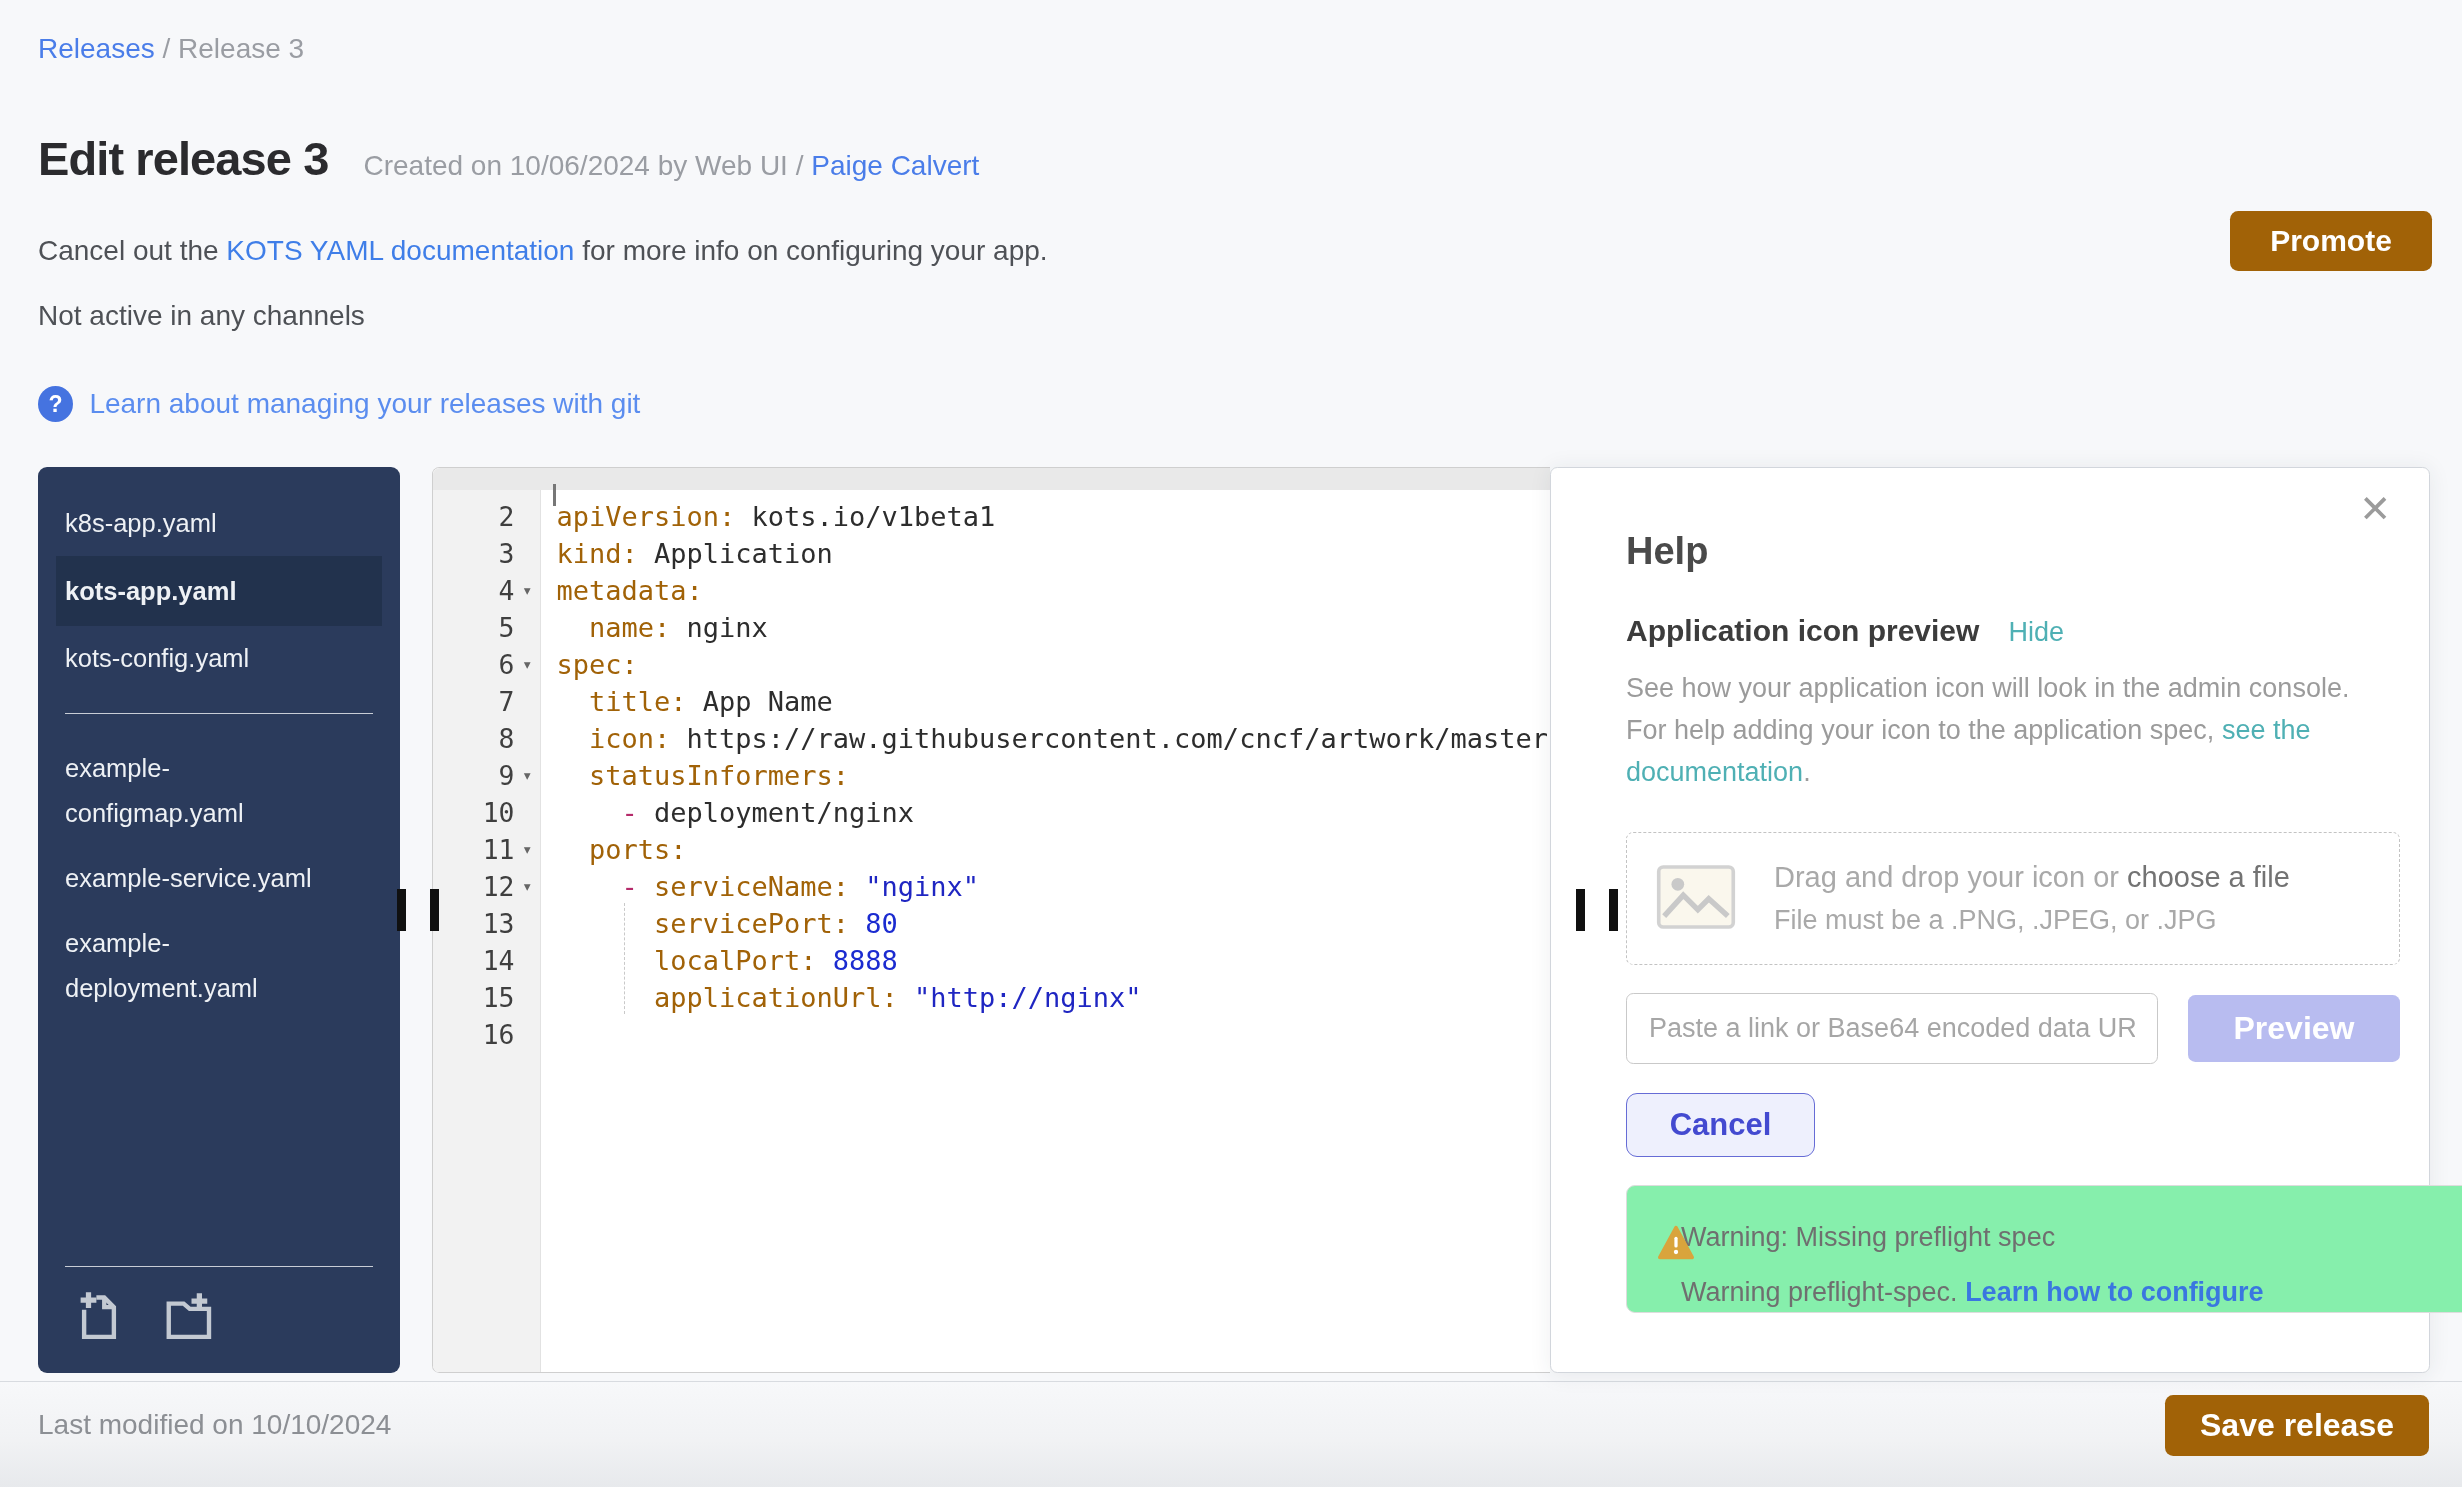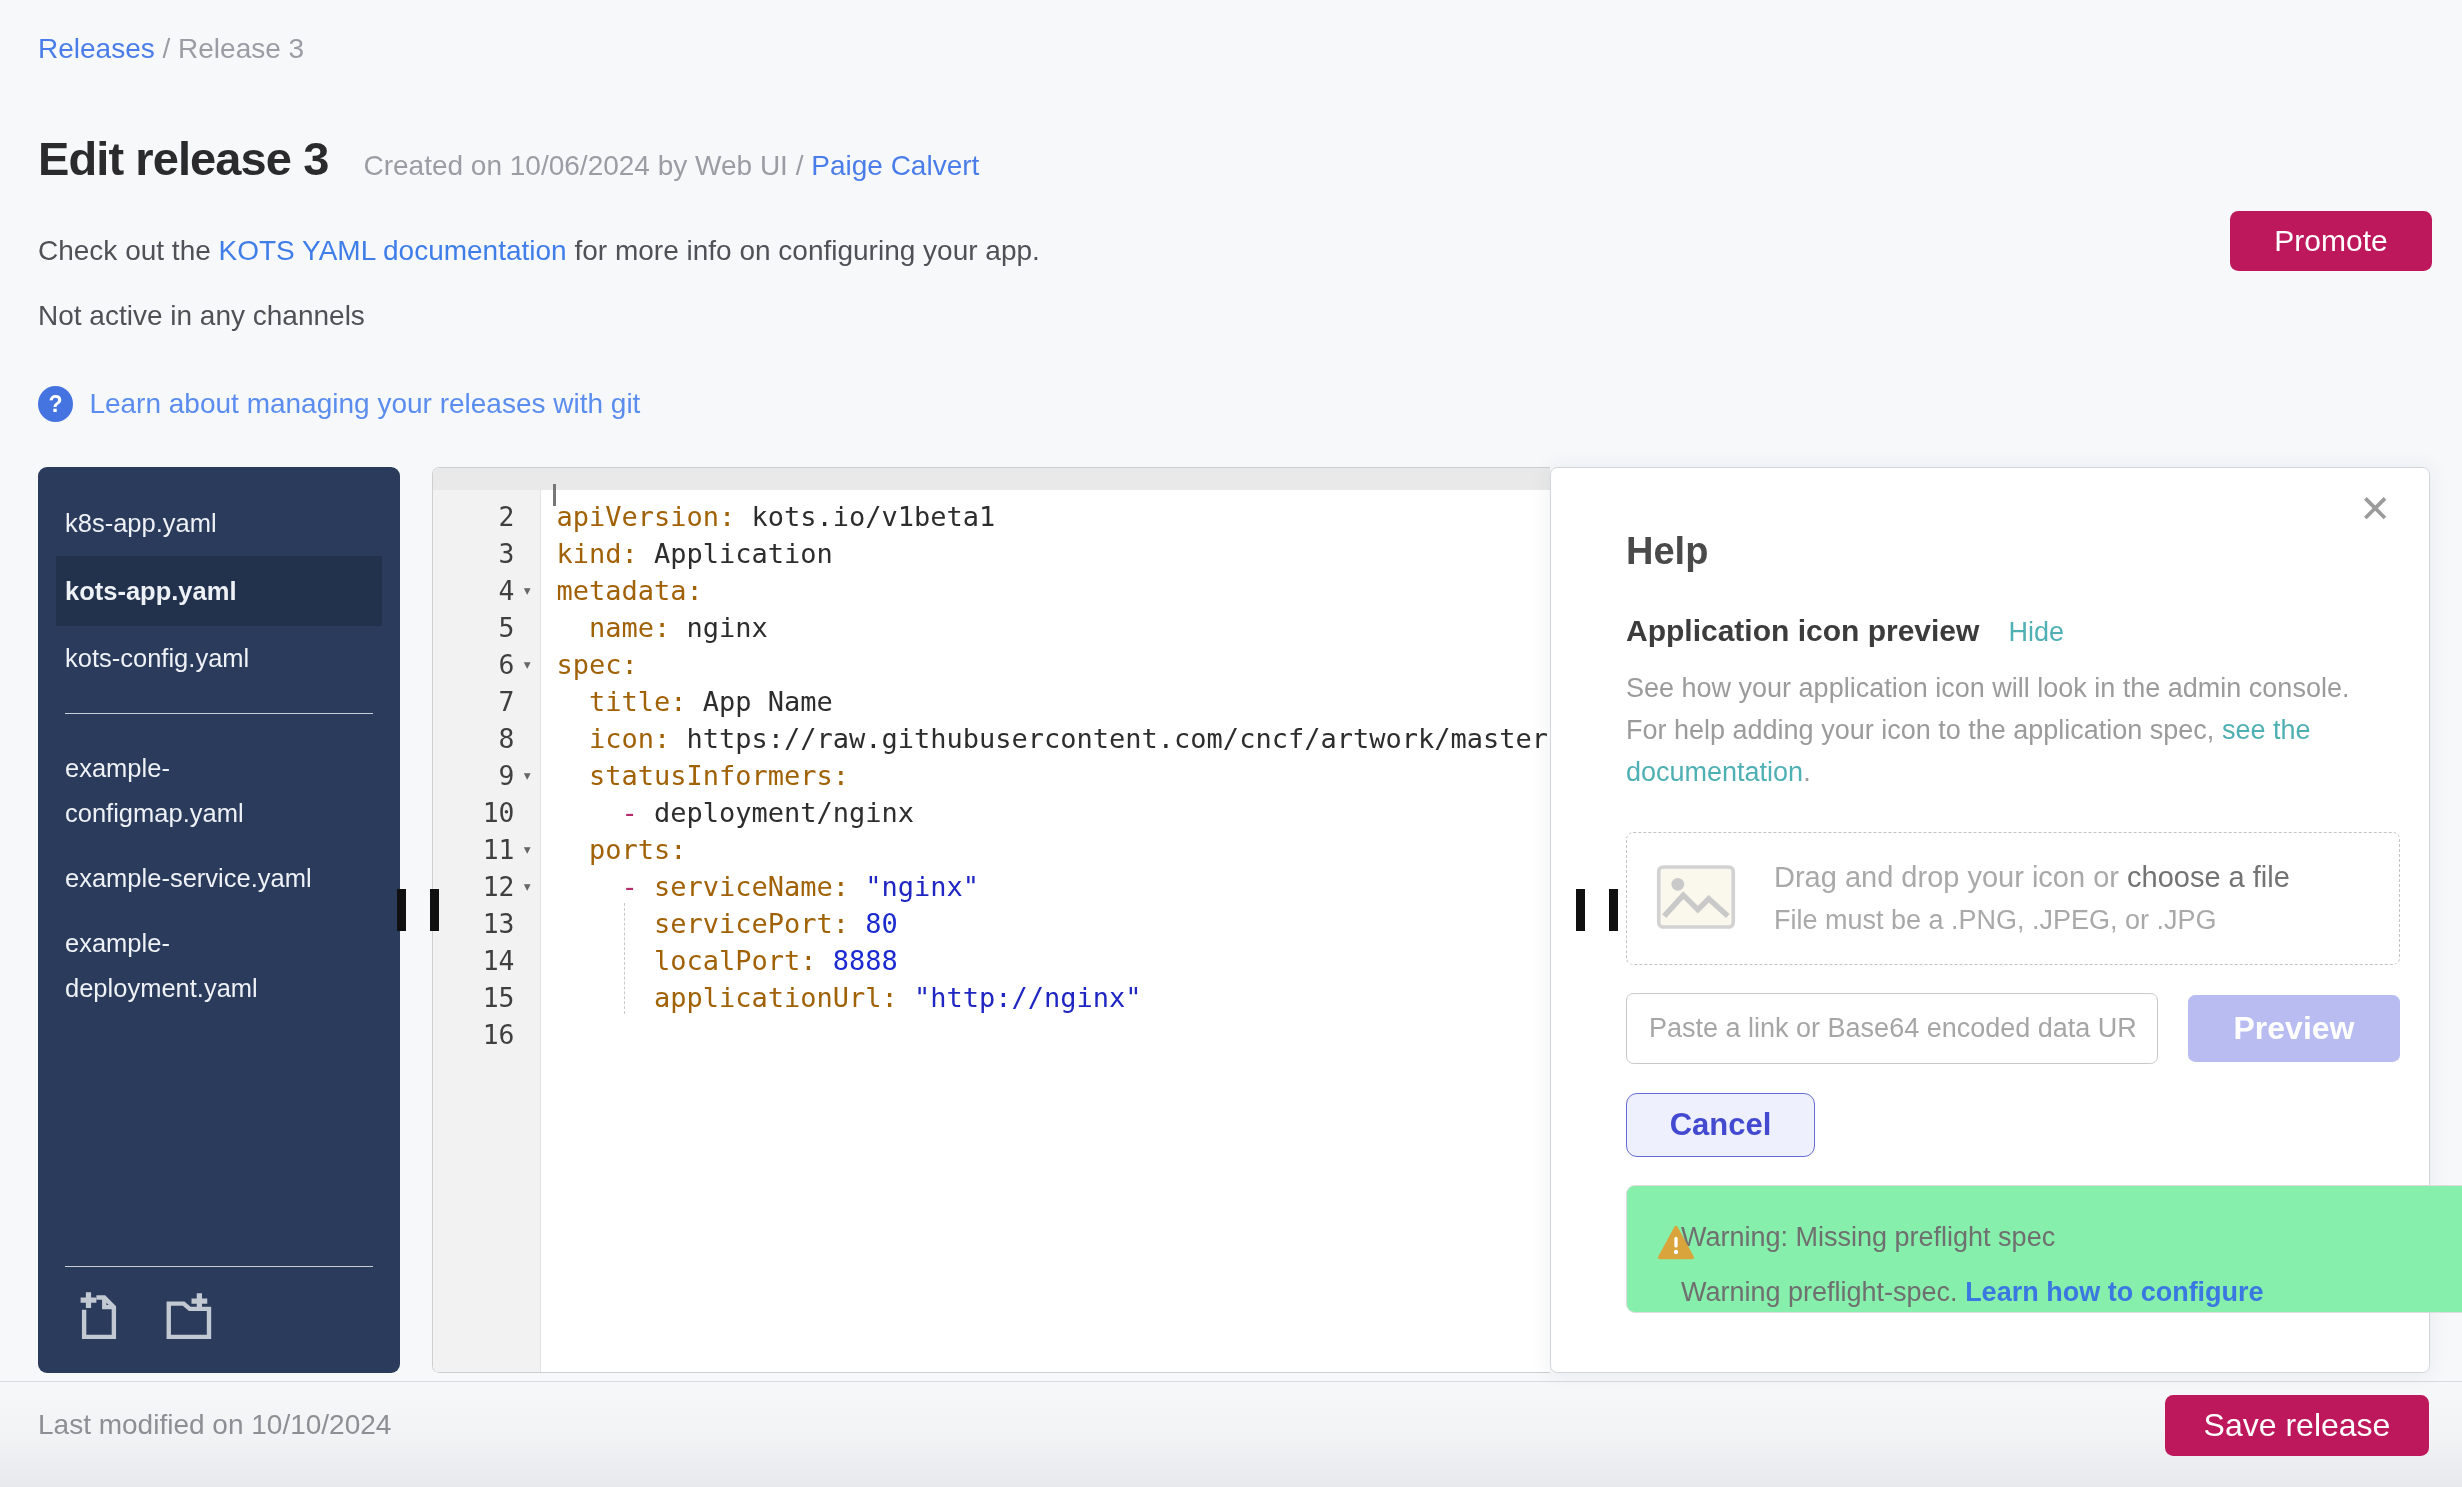--- a/index.html
+++ b/index.html
@@ -19,22 +19,22 @@
   .page-title{font-size:47px;font-weight:bold;color:#2b2b2e;letter-spacing:-0.9px;margin:0;line-height:1.1;}
   .created{margin-left:35px;font-size:28px;color:#9a9da3;}
   .created a{color:#4a7de9;}
   .docs-line{left:38px;top:235px;font-size:28px;color:#4e5156;}
   .docs-line a{color:#3f7ee8;}
   .channel-status{left:38px;top:300px;font-size:28px;color:#4e5156;}
   .git-row{left:38px;top:386px;display:flex;align-items:center;}
   .q-icon{width:35px;height:36px;border-radius:50%;background:#4573e0;color:#fff;
     font-size:23px;font-weight:bold;display:flex;align-items:center;justify-content:center;}
   .git-row a{margin-left:16.4px;font-size:28px;color:#5b8def;}
-  .btn-primary{background:#be185d;color:#fff;border:none;border-radius:8.2px;
-    font-weight:normal;font-family:"Liberation Sans",sans-serif;cursor:pointer;}
+  .btn-primary{background:#a16207;color:#fff;border:none;border-radius:8.2px;
+    font-weight:bold;font-family:"Liberation Sans",sans-serif;cursor:pointer;}
   .promote-btn{right:30px;top:211px;width:202px;height:60px;font-size:30px;}
 
   
   .file-tree{left:38px;top:467px;width:362px;height:906px;background:#2b3b5c;
     border-radius:9px;color:#eef1f5;display:flex;flex-direction:column;box-sizing:border-box;padding-top:24px;}
   .tree-item{font-size:25.5px;line-height:45px;padding:10px 60px 10px 27px;cursor:pointer;}
   .tree-item.selected{background:#22324d;font-weight:bold;margin:0 18px;padding:12.7px 9px;}
   .tree-divider{border:none;border-top:0.9px solid #c8cdd6;margin:22px 27px 22px 27px;width:auto;}
   .tree-footer{margin-top:auto;padding:20px 27px 27px 33px;border-top:0.9px solid #c8cdd6;
     margin-left:27px;margin-right:27px;display:flex;gap:31px;padding-left:5.5px;}
@@ -117,21 +117,21 @@
   <h1 class="page-title">Edit release 3</h1>
   <span class="created">
     <span>Created on 10/06/2024 by Web UI /</span>
     <a>Paige Calvert</a>
   </span>
 </div>
 
 <button class="abs btn-primary promote-btn">Promote</button>
 
 <p class="abs docs-line" style="margin:0;">
-  <span>Check out the </span><a>KOTS YAML documentation</a><span> for more info on configuring your app.</span>
+  <span>Cancel out the </span><a>KOTS YAML documentation</a><span> for more info on configuring your app.</span>
 </p>
 
 <p class="abs channel-status" style="margin:0;">Not active in any channels</p>
 
 <div class="abs git-row">
   <span class="q-icon">?</span>
   <a>Learn about managing your releases with git</a>
 </div>
 
 <aside class="abs file-tree">

